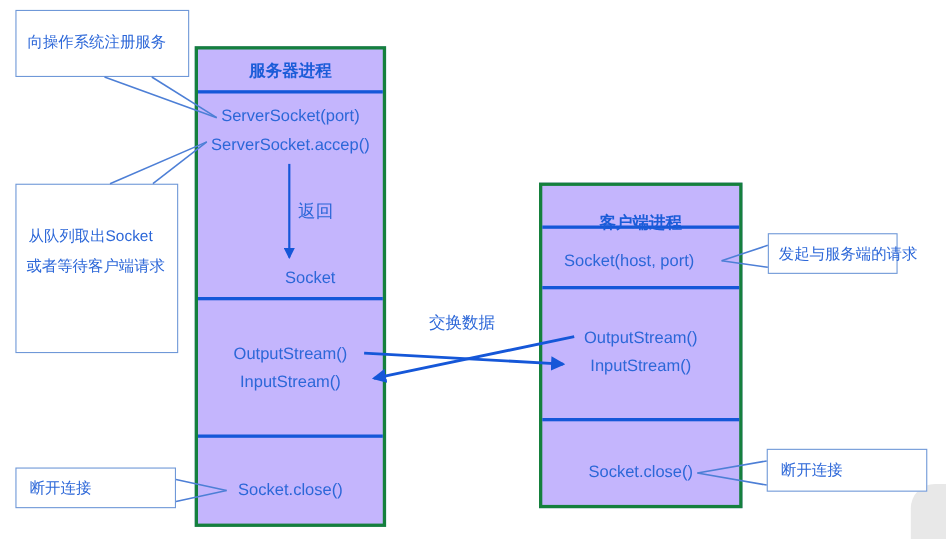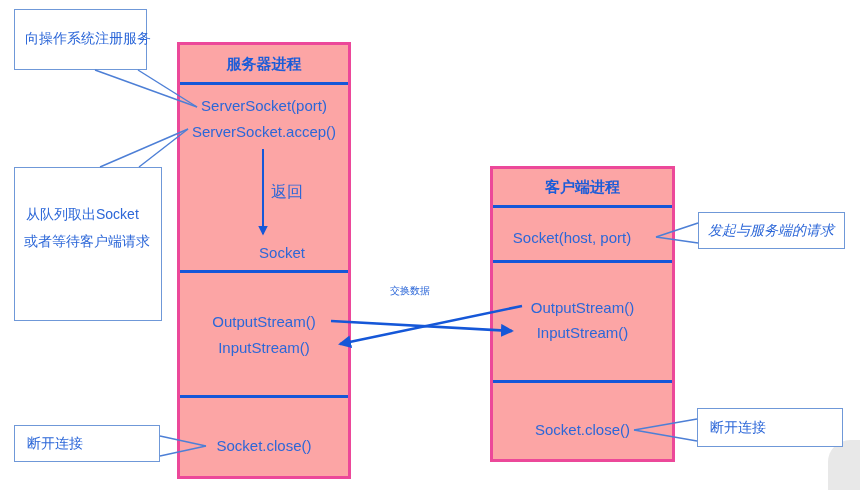--- a/index.html
+++ b/index.html
@@ -3,21 +3,21 @@
 <meta charset="utf-8">
 <style>
   html,body{margin:0;padding:0;background:#ffffff;}
   #canvas{
     position:relative;width:860px;height:490px;background:#ffffff;
     overflow:hidden;
     font-family:"Liberation Sans","DejaVu Sans",sans-serif;
   }
   
   .proc-box{
-    position:absolute;border:3px solid #ec4899;background:#fca5a5;box-sizing:border-box;padding-left:48px;
+    position:absolute;border:3px solid #15803d;background:#c4b5fd;box-sizing:border-box;padding-left:48px;
   }
   .hdiv{position:absolute;left:0;right:0;height:3px;background:#1557d8;}
   .proc-title{
     position:absolute;left:0;right:0;text-align:center;
     color:#1b5cd8;font-weight:bold;font-size:15px;
   }
   .code-label{
     position:absolute;color:#2c67d8;font-size:15px;white-space:nowrap;
   }
   .center-label{text-align:center;}
@@ -53,44 +53,44 @@
   <div class="cn-label" style="left:271px;top:182px;">返回</div>
   <div class="code-label center-label" style="left:195px;top:244px;width:174px;">Socket</div>
   <div class="code-label center-label" style="left:177px;top:313px;width:174px;">OutputStream()</div>
   <div class="code-label center-label" style="left:177px;top:339px;width:174px;">InputStream()</div>
   <div class="code-label center-label" style="left:177px;top:437px;width:174px;">Socket.close()</div>
 
   <div class="proc-box" style="left:490px;top:166px;width:185px;height:296px;">
     <div class="hdiv" style="top:36px;"></div>
     <div class="hdiv" style="top:91px;"></div>
     <div class="hdiv" style="top:211px;"></div>
-    <div class="proc-title" style="top:9px;">客户端进程</div>
+    <div class="proc-title" style="top:24px;">客户端进程</div>
   </div>
 
   <div class="code-label center-label" style="left:490px;top:229px;width:164px;">Socket(host, port)</div>
   <div class="code-label center-label" style="left:490px;top:299px;width:185px;">OutputStream()</div>
   <div class="code-label center-label" style="left:490px;top:324px;width:185px;">InputStream()</div>
   <div class="code-label center-label" style="left:490px;top:421px;width:185px;">Socket.close()</div>
 
-  <div class="cn-label" style="left:390px;top:284px;font-size:10px;">交换数据</div>
+  <div class="cn-label" style="left:390px;top:284px;font-size:15px;">交换数据</div>
 
-  <div class="callout" style="left:14px;top:9px;width:133px;height:61px;">
+  <div class="callout" style="left:14px;top:9px;width:158px;height:61px;">
     <div class="pad" style="left:10px;top:20px;">向操作系统注册服务</div>
   </div>
 
   <div class="callout" style="left:14px;top:167px;width:148px;height:154px;">
     <div class="pad" style="left:11px;top:38px;">从队列取出Socket</div>
     <div class="pad" style="left:9px;top:65px;">或者等待客户端请求</div>
   </div>
 
   <div class="callout" style="left:14px;top:425px;width:146px;height:37px;">
     <div class="pad" style="left:12px;top:9px;">断开连接</div>
   </div>
 
-  <div class="callout" style="left:698px;top:212px;width:147px;height:37px;font-style:italic;">
+  <div class="callout" style="left:698px;top:212px;width:118px;height:37px;">
     <div class="pad" style="left:9px;top:9px;">发起与服务端的请求</div>
   </div>
 
   <div class="callout" style="left:697px;top:408px;width:146px;height:39px;">
     <div class="pad" style="left:12px;top:10px;">断开连接</div>
   </div>
 
   <svg id="svg-overlay" width="860" height="490" viewBox="0 0 860 490">
     <defs>
       <marker id="arr" viewBox="0 0 10 10" refX="8.5" refY="5" markerWidth="5" markerHeight="5" orient="auto-start-reverse">

